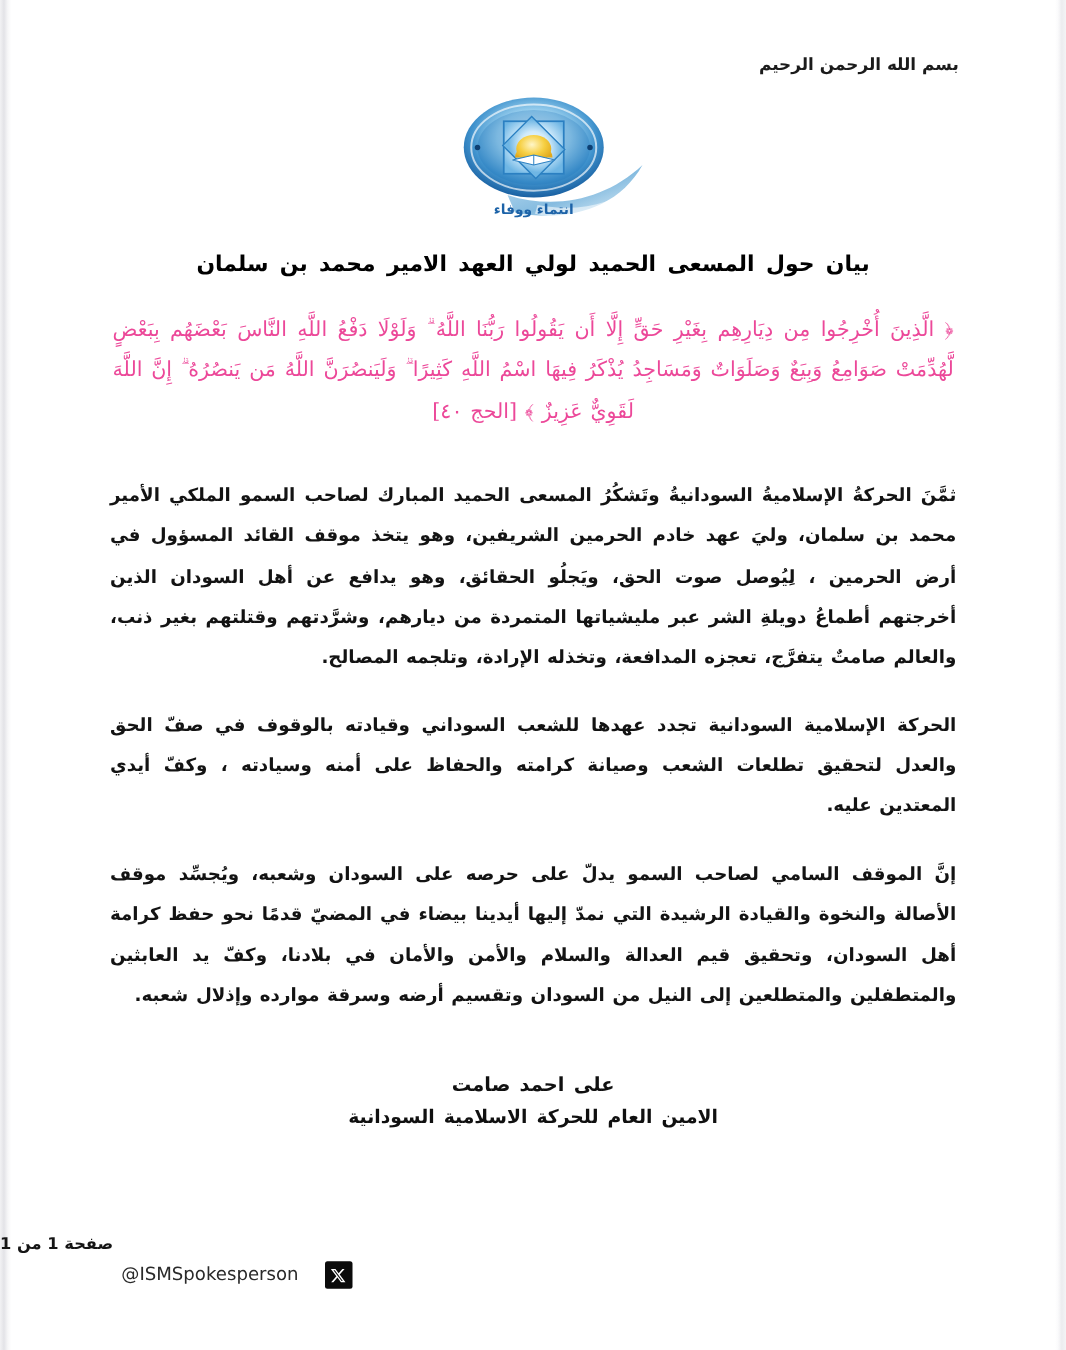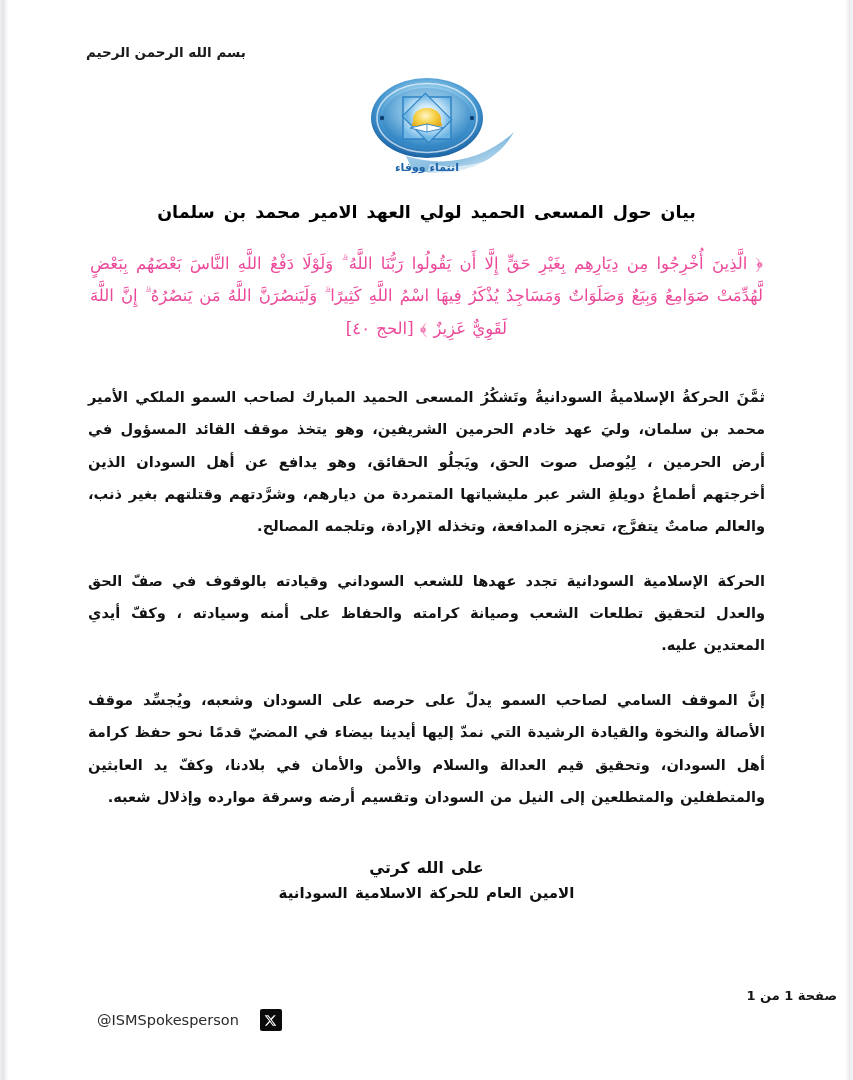--- a/index.html
+++ b/index.html
@@ -40,21 +40,21 @@
     background: linear-gradient(to right,#f2f2f4 0%,#e3e3e7 35%,#f7f7f8 70%,#ffffff 100%);
   }
   .edge-right {
     right: 0;
     background: linear-gradient(to left,#f4f4f6 0%,#ececef 40%,#fbfbfc 75%,#ffffff 100%);
   }
 
   
   .basmala {
     margin-top: 44px;
-    text-align: left;
+    text-align: right;
     font-family: "DejaVu Sans", "Liberation Sans", sans-serif;
     font-size: 13.5px;
     font-weight: 600;
     color: #1b1b1b;
     letter-spacing: 0;
   }
 
   
   .logo-wrap {
     margin-top: 12px;
@@ -137,21 +137,21 @@
     color: #101010;
     word-spacing: 2px;
   }
 
   
   .page-number {
     position: absolute;
     left: 0;
     right: 16px;
     top: 988px;
-    text-align: right;
+    text-align: left;
     font-size: 13px;
     font-weight: 600;
     color: #151515;
   }
   .handle-bar {
     position: absolute;
     left: 97px;
     top: 1009px;
     display: flex;
     align-items: center;
@@ -242,21 +242,21 @@
 
   <div class="verse">﴿ الَّذِينَ أُخْرِجُوا مِن دِيَارِهِم بِغَيْرِ حَقٍّ إِلَّا أَن يَقُولُوا رَبُّنَا اللَّهُ ۗ وَلَوْلَا دَفْعُ اللَّهِ النَّاسَ بَعْضَهُم بِبَعْضٍ لَّهُدِّمَتْ صَوَامِعُ وَبِيَعٌ وَصَلَوَاتٌ وَمَسَاجِدُ يُذْكَرُ فِيهَا اسْمُ اللَّهِ كَثِيرًا ۗ وَلَيَنصُرَنَّ اللَّهُ مَن يَنصُرُهُ ۗ إِنَّ اللَّهَ لَقَوِيٌّ عَزِيزٌ ﴾ [الحج ٤٠]</div>
 
   <div class="body-block">
     <p class="para">ثمَّنَ الحركةُ الإسلاميةُ السودانيةُ وتَشكُرُ المسعى الحميد المبارك لصاحب السمو الملكي الأمير محمد بن سلمان، وليَ عهد خادم الحرمين الشريفين، وهو يتخذ موقف القائد المسؤول في أرض الحرمين ، لِيُوصل صوت الحق، ويَجلُو الحقائق، وهو يدافع عن أهل السودان الذين أخرجتهم أطماعُ دويلةِ الشر عبر مليشياتها المتمردة من ديارهم، وشرَّدتهم وقتلتهم بغير ذنب، والعالم صامتٌ يتفرَّج، تعجزه المدافعة، وتخذله الإرادة، وتلجمه المصالح.</p>
     <p class="para">الحركة الإسلامية السودانية تجدد عهدها للشعب السوداني وقيادته  بالوقوف في صفّ الحق والعدل لتحقيق تطلعات الشعب وصيانة كرامته والحفاظ على أمنه وسيادته ، وكفّ أيدي المعتدين عليه.</p>
     <p class="para">إنَّ الموقف السامي لصاحب السمو يدلّ على حرصه على السودان وشعبه، ويُجسِّد موقف الأصالة والنخوة والقيادة الرشيدة التي نمدّ إليها أيدينا بيضاء في المضيّ قدمًا نحو حفظ كرامة أهل السودان، وتحقيق قيم العدالة والسلام والأمن والأمان في بلادنا، وكفّ يد العابثين والمتطفلين والمتطلعين إلى النيل من السودان وتقسيم أرضه وسرقة موارده وإذلال شعبه.</p>
   </div>
 
   <div class="signature">
-    <div class="sig-name">على الله كرتي</div>
+    <div class="sig-name">على احمد صامت</div>
     <div class="sig-role">الامين العام للحركة الاسلامية السودانية</div>
   </div>
 
   <div class="page-number">صفحة 1 من 1</div>
 
   <div class="handle-bar">
     <span class="x-badge">
       <svg viewBox="0 0 24 24" xmlns="http://www.w3.org/2000/svg" aria-hidden="true">
         <path fill="#ffffff" d="M18.244 2.25h3.308l-7.227 8.26 8.502 11.24H16.17l-5.214-6.817L4.99 21.75H1.68l7.73-8.835L1.254 2.25H8.08l4.713 6.231zm-1.161 17.52h1.833L7.084 4.126H5.117z"></path>
       </svg>

